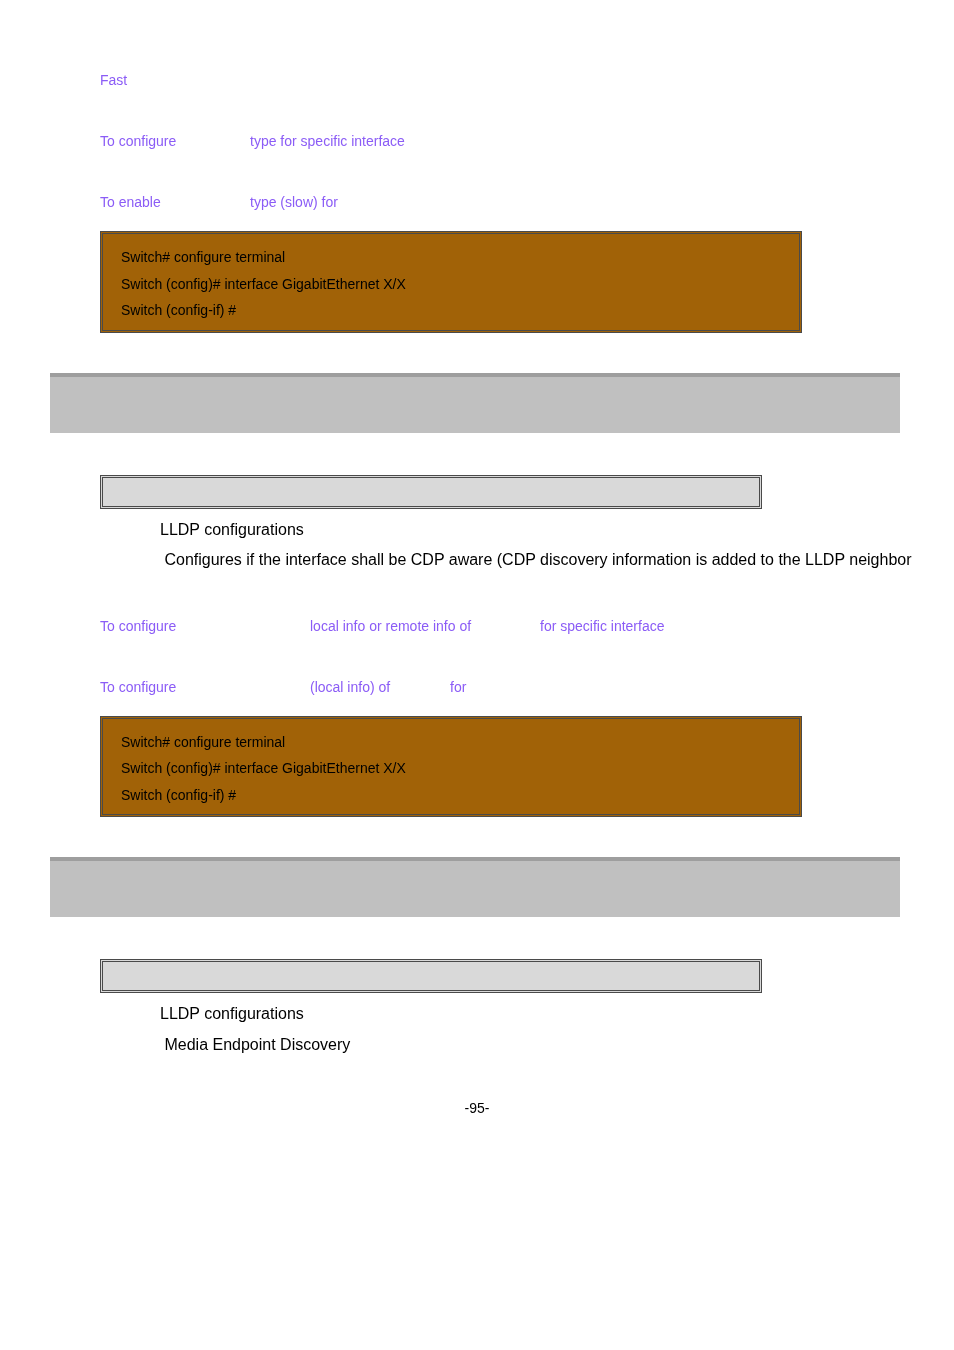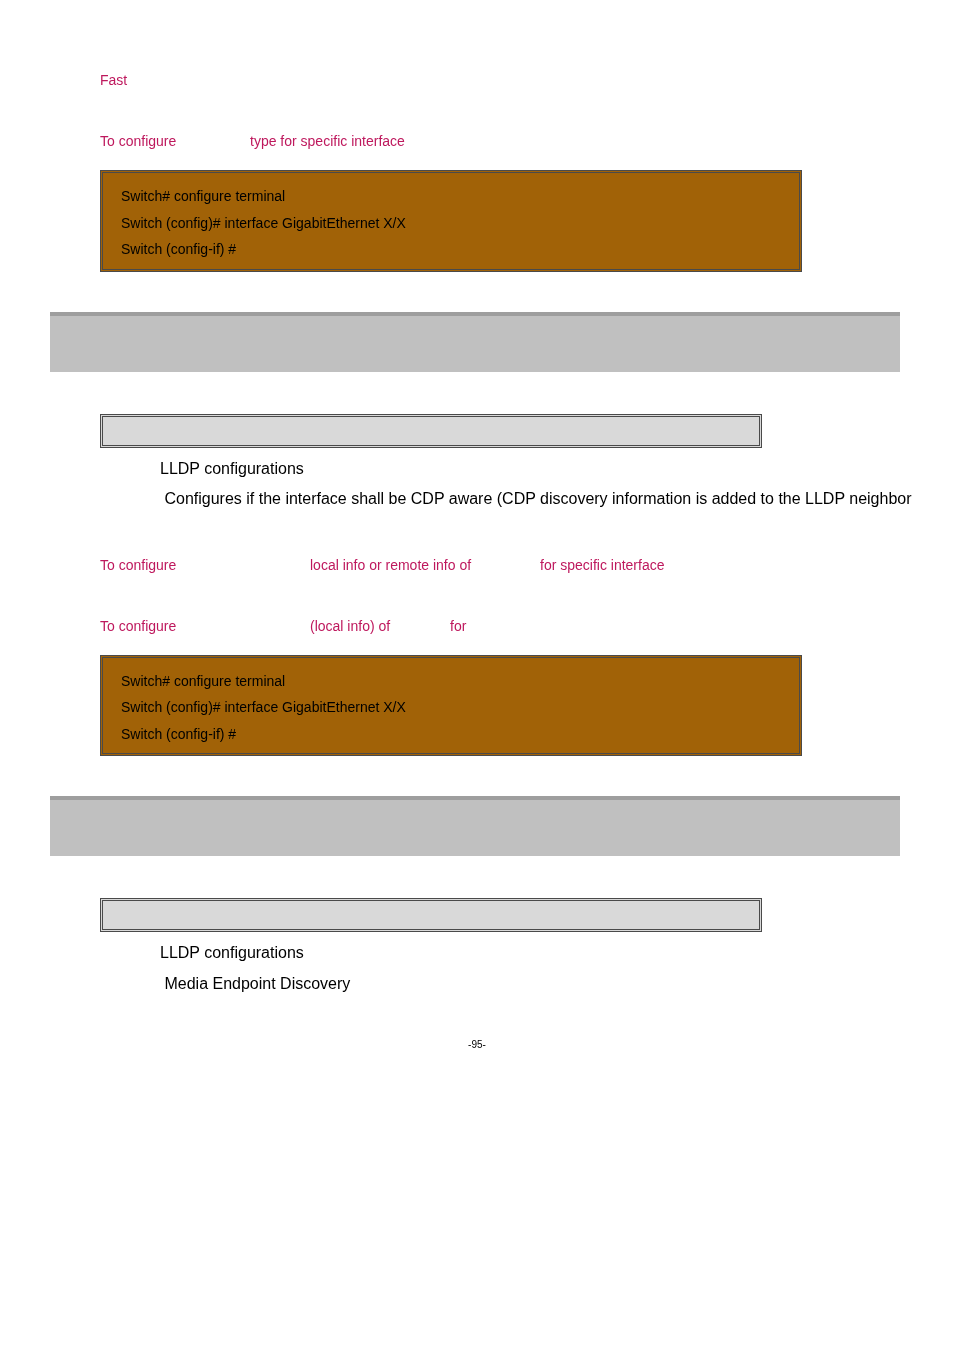--- a/index.html
+++ b/index.html
@@ -1,20 +1,20 @@
 <!DOCTYPE html>
 <html><head>
 <meta charset="utf-8">
 <style>
   * { box-sizing: border-box; margin: 0; padding: 0; }
   html, body { width: 954px; background: #ffffff; font-family: Arial, Helvetica, sans-serif; color: #000; }
   .page { padding: 70px 60px 40px 60px; }
   .indent1 { margin-left: 40px; }
   .indent2 { margin-left: 100px; }
-  .row { display: flex; font-size: 14px; color: #be185d; line-height: 1.5; }
+  .row { display: flex; font-size: 14px; color: #8b5cf6; line-height: 1.5; }
   .row .lead { min-width: 150px; }
   .mt-large { margin-top: 40px; }
   .codebox {
     margin: 18px 0 0 40px;
     width: 702px;
     border: 3px double #4a4a4a;
     background: #a16207;
     padding: 10px 18px 6px 18px;
     font-size: 14px;
     line-height: 1.9;
@@ -27,40 +27,46 @@
     border-top: 4px solid #9e9e9e;
   }
   .tablehdr {
     margin: 42px 0 0 40px;
     width: 662px;
     height: 34px;
     border: 3px double #4a4a4a;
     background: #d9d9d9;
   }
   .subline { font-size: 16px; line-height: 1.9; }
-  .pg-num { text-align: center; font-size: 10px; margin-top: 40px; }
+  .pg-num { text-align: center; font-size: 14px; margin-top: 40px; }
 </style>
 </head>
 <body>
 
 <div class="page">
 
   <div class="indent1">
     <div class="row">
         <span>Fast</span>
       </div>
   </div>
 
   <div class="indent1 mt-large">
     <div class="row">
       <span class="lead">To configure</span>
       <span>type for specific interface</span>
     </div>
   </div>
 
+  <div class="indent1 mt-large">
+    <div class="row">
+      <span class="lead" style="min-width:150px">To enable</span>
+      <span>type (slow) for</span>
+    </div>
+  </div>
 
   <div class="codebox">
     <div>Switch# configure terminal</div>
     <div>Switch (config)# interface GigabitEthernet X/X</div>
     <div>Switch (config-if) #</div>
   </div>
 
   <div class="sectionhdr mt-large"></div>
 
   <div class="tablehdr"></div>

